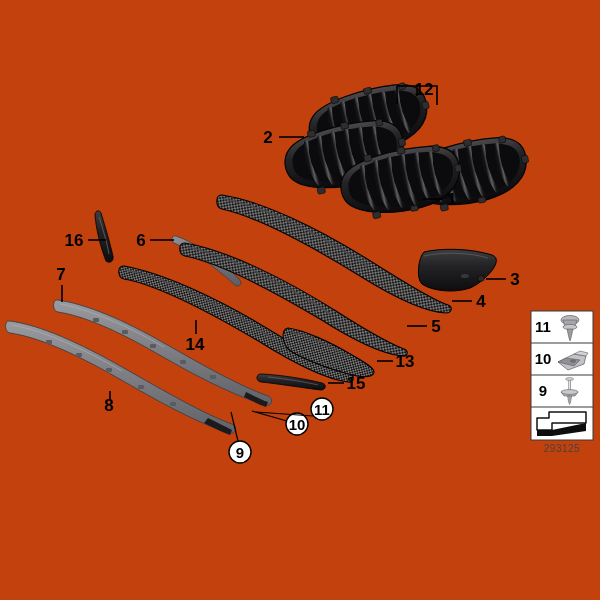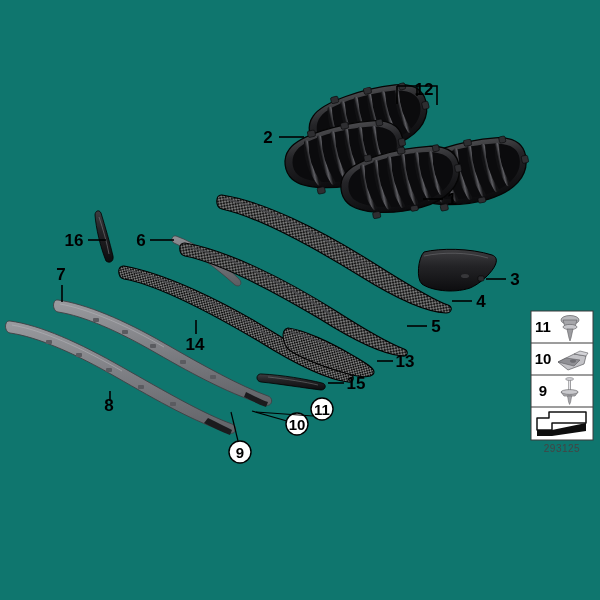--- a/index.html
+++ b/index.html
@@ -9,21 +9,21 @@
     background: #ffffff;
   }
   body {
     font-family: "Liberation Sans", sans-serif;
     -webkit-font-smoothing: antialiased;
   }
   #page {
     position: relative;
     width: 600px;
     height: 600px;
-    background: #0f766e;
+    background: #c2410c;
     overflow: hidden;
   }
   #diagram-svg {
     position: absolute;
     left: 0;
     top: 0;
     width: 600px;
     height: 600px;
     display: block;
   }

